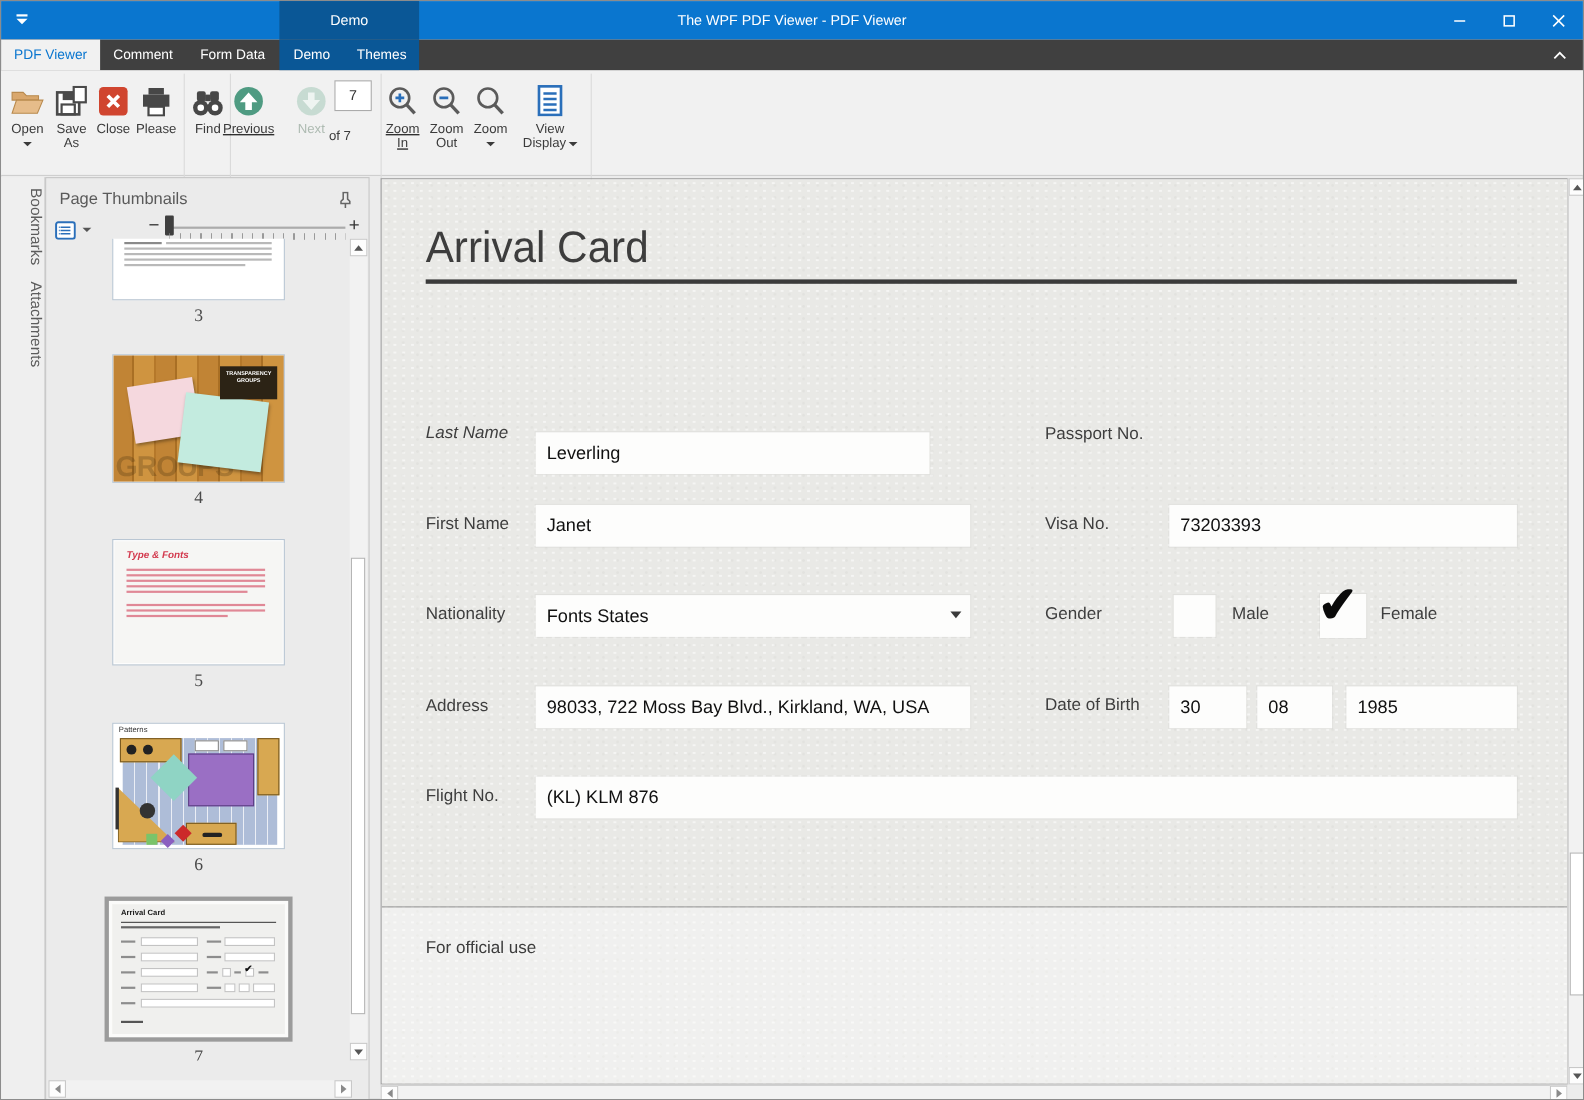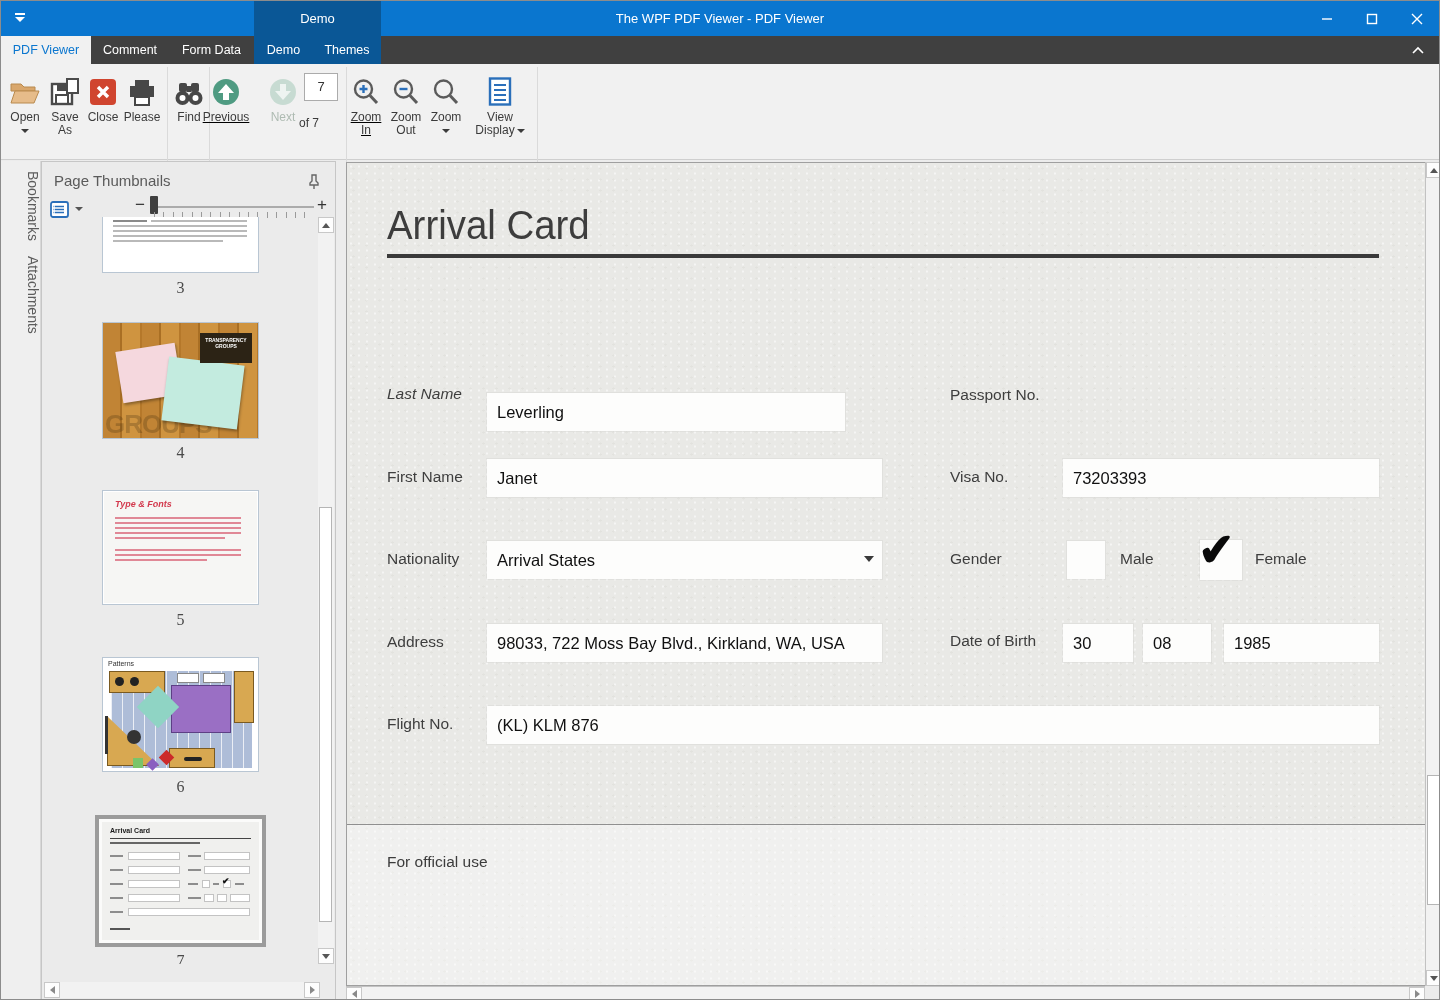--- a/index.html
+++ b/index.html
@@ -442,21 +442,21 @@
       <div class="flabel" style="left:40px;top:222px;font-style:italic;">Last Name</div>
       <div class="fbox" style="left:140px;top:230px;width:358px;">Leverling</div>
       <div class="flabel" style="left:603px;top:223px;">Passport No.</div>
 
       <div class="flabel" style="left:40px;top:305px;">First Name</div>
       <div class="fbox" style="left:140px;top:296px;width:395px;">Janet</div>
       <div class="flabel" style="left:603px;top:305px;">Visa No.</div>
       <div class="fbox" style="left:716px;top:296px;width:316px;">73203393</div>
 
       <div class="flabel" style="left:40px;top:387px;">Nationality</div>
-      <div class="fbox" style="left:140px;top:378px;width:395px;"><span>Arrival States</span><span class="dd"></span></div>
+      <div class="fbox" style="left:140px;top:378px;width:395px;"><span>Fonts States</span><span class="dd"></span></div>
       <div class="flabel" style="left:603px;top:387px;">Gender</div>
       <div class="chk" style="left:720px;top:378px;"></div>
       <div class="flabel" style="left:773px;top:387px;">Male</div>
       <div class="chk big" style="left:853px;top:377px;">
         <span class="checkmark">✔</span>
       </div>
       <div class="flabel" style="left:908px;top:387px;">Female</div>
 
       <div class="flabel" style="left:40px;top:470px;">Address</div>
       <div class="fbox" style="left:140px;top:461px;width:395px;">98033, 722 Moss Bay Blvd., Kirkland, WA, USA</div>

